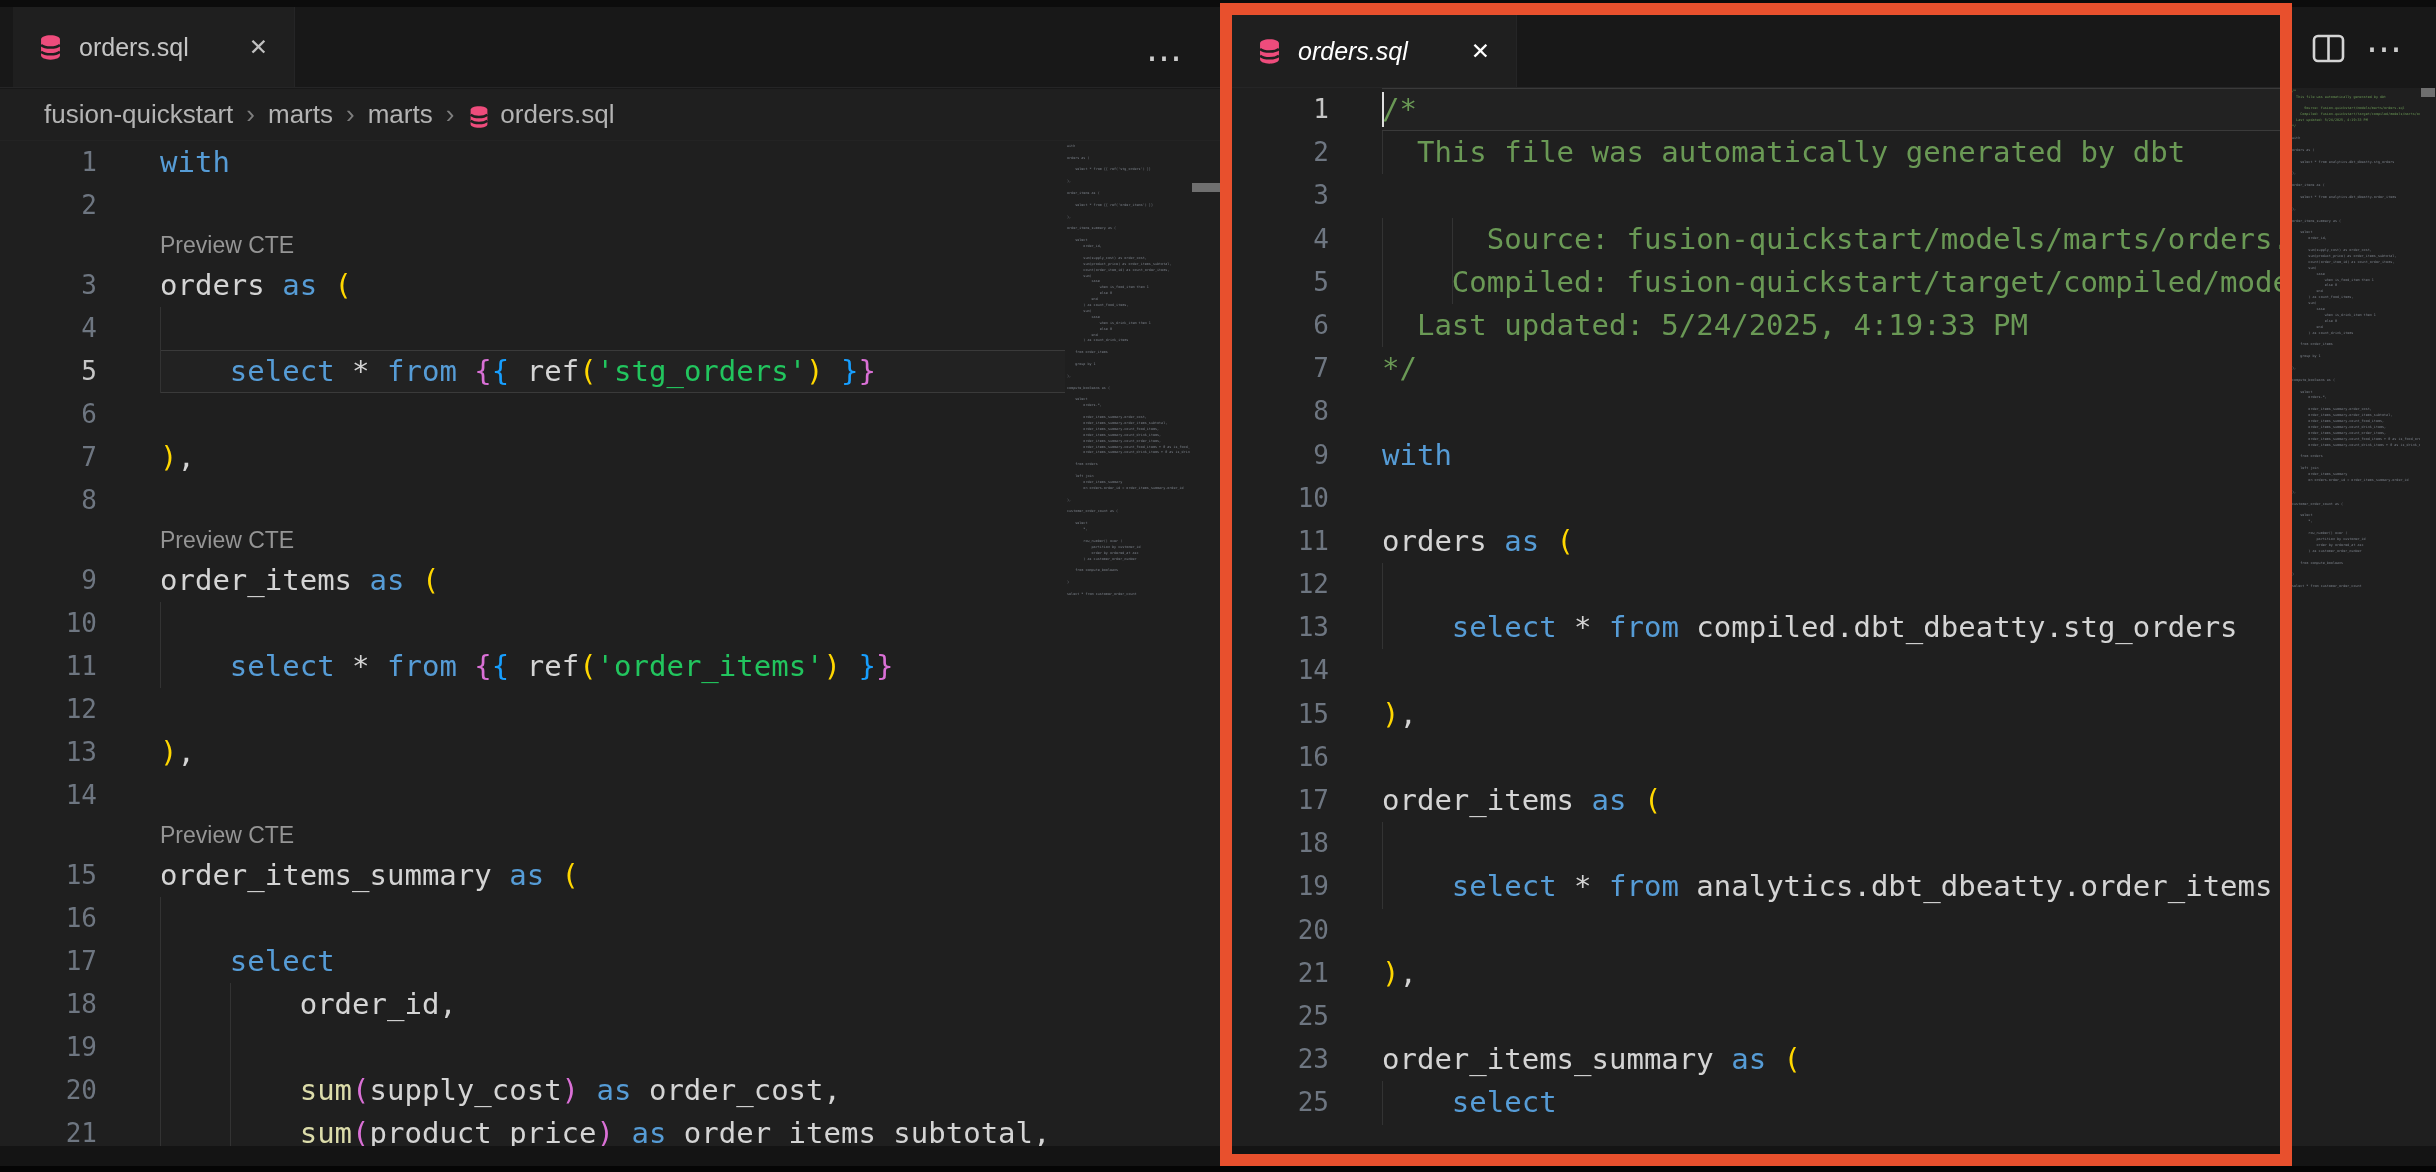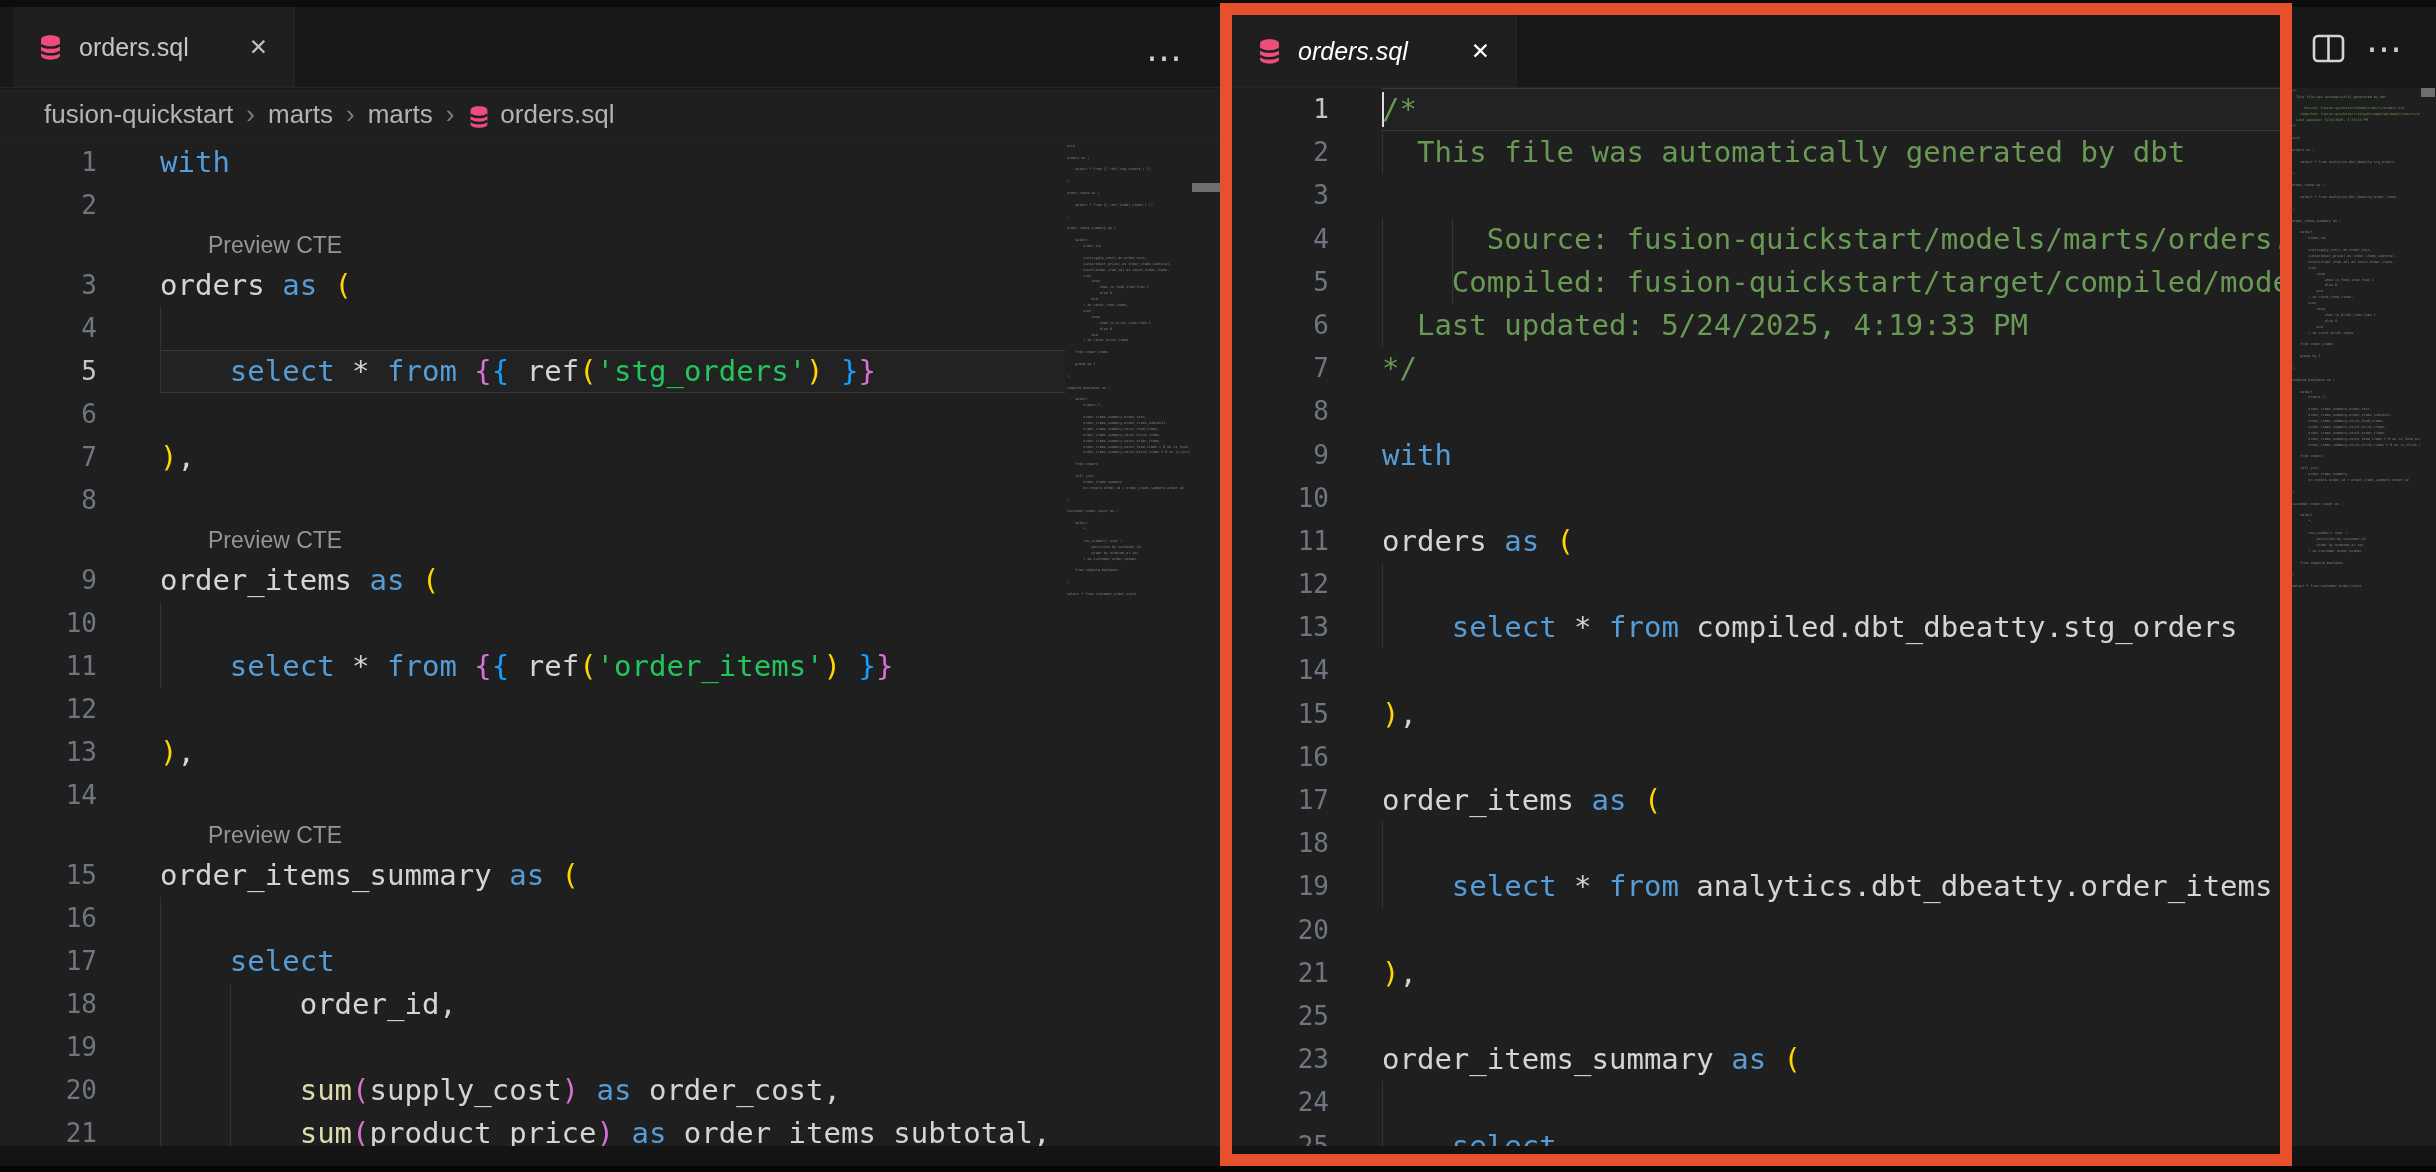--- a/index.html
+++ b/index.html
@@ -52,21 +52,21 @@
   .row.hl .gutter, .row.cur .gutter { color:#c6c6c6; }
   .code { position:relative; flex:1 1 auto; white-space:pre; overflow:hidden; }
   #rows-left  .code { margin-left:63px; }
   #rows-right .code { margin-left:53px; }
   .row.hl .code::before { content:""; position:absolute; left:0; right:0; top:0; bottom:0;
                           background:#222222; border-top:1px solid #3a3a3a; border-bottom:1px solid #3a3a3a; }
   .code > span { position:relative; }
   .guide { position:absolute; top:0; bottom:0; width:1px; background:#333333; }
   .cursor { position:absolute; left:-2px; top:4px; width:4px; height:35px; background:#dedede; z-index:2; }
   .codelens-row { height:37px; line-height:37px; padding-left:160px;
-                  font-family:"Liberation Sans", sans-serif; font-size:23px; color:#959595;margin-left:48px; }
+                  font-family:"Liberation Sans", sans-serif; font-size:23px; color:#959595; }
   .codelens-row span { cursor:pointer; }
 
   
   .t-k  { color:#569cd6; }
   .t-f  { color:#dcdcaa; }
   .t-s  { color:#22c55e; }
   .t-c  { color:#6a9955; }
   .t-p  { color:#d4d4d4; }
   .t-b1 { color:#ffd700; }
   .t-b2 { color:#da70d6; }
@@ -323,24 +323,20 @@
       </div>
       <div class="row">
         <div class="gutter">25</div>
         <div class="code"></div>
       </div>
       <div class="row">
         <div class="gutter">23</div>
         <div class="code"><span class="t-p">order_items_summary </span><span class="t-k">as</span><span class="t-p"> </span><span class="t-b1">(</span></div>
       </div>
       <div class="row">
-        <div class="gutter">24</div>
-        <div class="code"><div class="guide" style="left: 0ch;"></div></div>
-      </div>
-      <div class="row">
         <div class="gutter">25</div>
         <div class="code"><div class="guide" style="left: 0ch;"></div><span class="t-p">    </span><span class="t-k">select</span></div>
       </div>
     </div>
 
   <div id="right-col-top"></div>
   <div id="right-col-editor"></div>
   <svg id="split-btn" viewBox="0 0 44 44">
     <rect x="8" y="10" width="29" height="25" rx="4" fill="none" stroke="#d4d4d4" stroke-width="2.6"></rect>
     <line x1="22.5" y1="10" x2="22.5" y2="35" stroke="#d4d4d4" stroke-width="2.6"></line>

